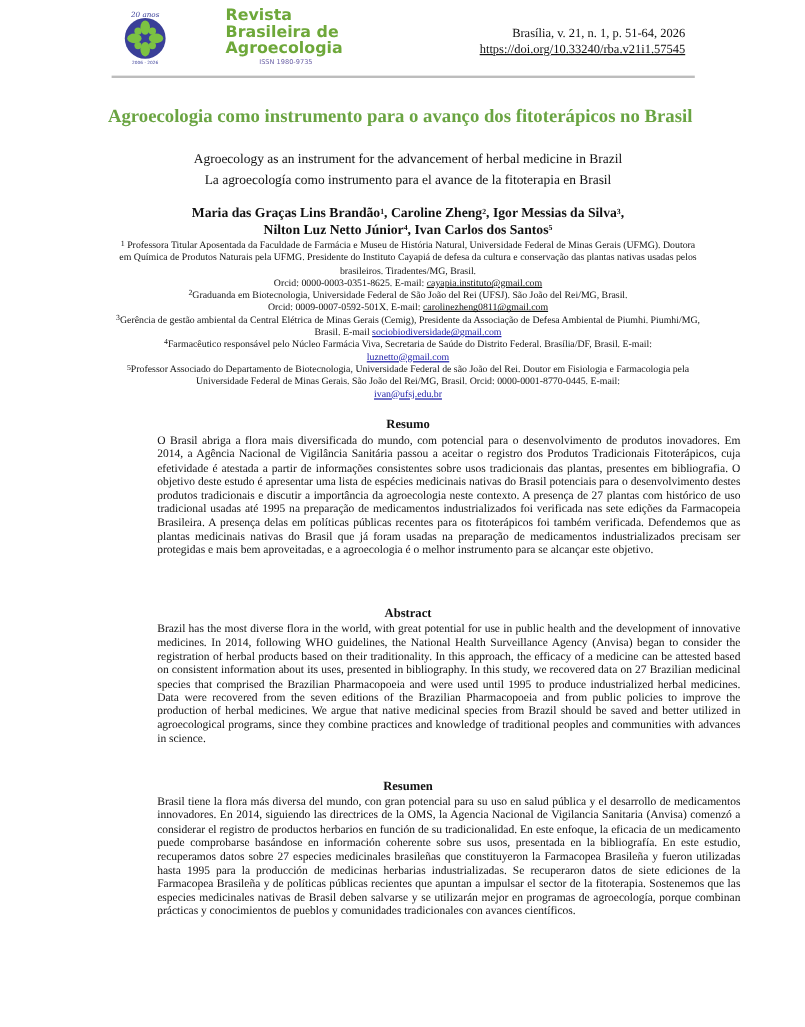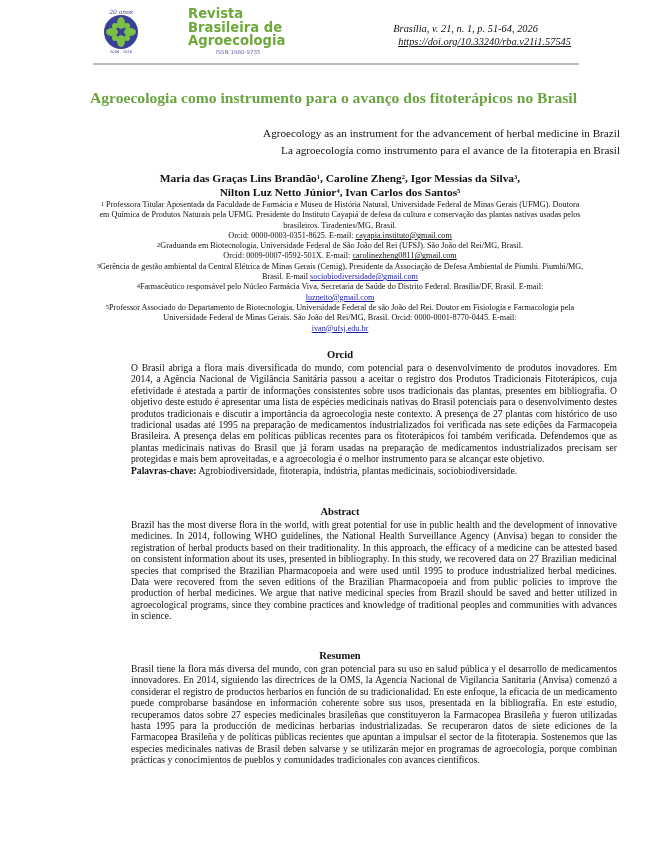--- a/index.html
+++ b/index.html
@@ -3,27 +3,27 @@
 <meta charset="utf-8">
 <style>
   html, body { margin: 0; padding: 0; background: #ffffff; }
   body { width: 671px; height: 856px; position: relative; overflow: hidden;
          font-family: "Liberation Serif", "DejaVu Serif", serif; color: #111; }
   .header { position: absolute; left: 0; top: 0; width: 671px; height: 70px; }
   .logo { position: absolute; left: 98px; top: 8px; width: 46px; height: 46px; }
   .brand { position: absolute; left: 148px; top: 7px; font-family: "DejaVu Sans", sans-serif;
            font-weight: bold; color: #6ea83a; font-size: 13.2px; line-height: 13.6px; margin-left: 40px; }
   .brand .issn { font-size: 5.5px; font-weight: normal; color: #6d63a8; margin-left: 28px; line-height: 8px; display:block; }
-  .cite { position: absolute; right: 100px; top: 23px; text-align: center; font-size: 10.4px; line-height: 12.5px; font-style: italic; }
+  .cite { position: absolute; right: 100px; top: 23px; text-align: right; font-size: 10.4px; line-height: 12.5px; }
   .cite a { color: #111; text-decoration: underline; padding-left: 38px; }
   .rule { position: absolute; left: 93px; top: 63px; width: 486px; height: 2px; background: #bdbdbd; }
 
   .title { position: absolute; left: 90px; top: 89px; width: 490px; text-align: left;
            color: #6aa442; font-weight: bold; font-size: 15.6px; line-height: 17px; }
-  .subt { position: absolute; left: 60px; width: 560px; text-align: right; font-size: 11.2px; }
+  .subt { position: absolute; left: 60px; width: 560px; text-align: center; font-size: 11.2px; }
   .authors { position: absolute; left: 60px; top: 171px; width: 560px; text-align: center;
              font-weight: bold; font-size: 11.4px; line-height: 14px; }
   sup { font-size: 6.5px; vertical-align: top; position: relative; top: -1px; }
   .affil { position: absolute; left: 95px; top: 200px; width: 490px; text-align: center;
            font-size: 8.2px; line-height: 10.3px; }
   .affil p { margin: 0; }
   .affil a { color: #1a1aa6; text-decoration: underline; }
 
   .sec-h { position: absolute; left: 60px; width: 560px; text-align: center; font-weight: bold; font-size: 10.5px; }
   .body { position: absolute; left: 93px; width: 486px; text-align: justify; font-size: 9.6px; line-height: 11.4px; margin-left: 38px; }
@@ -73,24 +73,23 @@
 </div>
 
 <div class="affil">
   <p><sup>1</sup> <span>Professora Titular Aposentada da Faculdade de Farmácia e Museu de História Natural, Universidade Federal de Minas Gerais (UFMG). Doutora em Química de Produtos Naturais pela UFMG. Presidente do Instituto Cayapiá de defesa da cultura e conservação das plantas nativas usadas pelos brasileiros. Tiradentes/MG, Brasil.</span><br><span>Orcid: 0000-0003-0351-8625. E-mail: </span><a style="color:#111">cayapia.instituto@gmail.com</a></p>
   <p><sup>2</sup><span>Graduanda em Biotecnologia, Universidade Federal de São João del Rei (UFSJ). São João del Rei/MG, Brasil.</span><br><span>Orcid: 0009-0007-0592-501X. E-mail: </span><a style="color:#111">carolinezheng0811@gmail.com</a></p>
   <p><sup>3</sup><span>Gerência de gestão ambiental da Central Elétrica de Minas Gerais (Cemig), Presidente da Associação de Defesa Ambiental de Piumhi. Piumhi/MG, Brasil. E-mail </span><a>sociobiodiversidade@gmail.com</a></p>
   <p><sup>4</sup><span>Farmacêutico responsável pelo Núcleo Farmácia Viva, Secretaria de Saúde do Distrito Federal. Brasília/DF, Brasil. E-mail:</span><br><a>luznetto@gmail.com</a></p>
   <p><sup>5</sup><span>Professor Associado do Departamento de Biotecnologia, Universidade Federal de são João del Rei. Doutor em Fisiologia e Farmacologia pela Universidade Federal de Minas Gerais. São João del Rei/MG, Brasil. Orcid: 0000-0001-8770-0445. E-mail:</span><br><a>ivan@ufsj.edu.br</a></p>
 </div>
 
-<div class="sec-h" style="top:349px">Orcid</div>
+<div class="sec-h" style="top:349px">Resumo</div>
 <div class="body" style="top:362px">
   <p>O Brasil abriga a flora mais diversificada do mundo, com potencial para o desenvolvimento de produtos inovadores. Em 2014, a Agência Nacional de Vigilância Sanitária passou a aceitar o registro dos Produtos Tradicionais Fitoterápicos, cuja efetividade é atestada a partir de informações consistentes sobre usos tradicionais das plantas, presentes em bibliografia. O objetivo deste estudo é apresentar uma lista de espécies medicinais nativas do Brasil potenciais para o desenvolvimento destes produtos tradicionais e discutir a importância da agroecologia neste contexto. A presença de 27 plantas com histórico de uso tradicional usadas até 1995 na preparação de medicamentos industrializados foi verificada nas sete edições da Farmacopeia Brasileira. A presença delas em políticas públicas recentes para os fitoterápicos foi também verificada. Defendemos que as plantas medicinais nativas do Brasil que já foram usadas na preparação de medicamentos industrializados precisam ser protegidas e mais bem aproveitadas, e a agroecologia é o melhor instrumento para se alcançar este objetivo.</p>
-  <p class="kw"><b>Palavras-chave:</b><span> Agrobiodiversidade, fitoterapia, indústria, plantas medicinais, sociobiodiversidade.</span></p>
 </div>
 
 <div class="sec-h" style="top:506px">Abstract</div>
 <div class="body" style="top:519px">
   <p>Brazil has the most diverse flora in the world, with great potential for use in public health and the development of innovative medicines. In 2014, following WHO guidelines, the National Health Surveillance Agency (Anvisa) began to consider the registration of herbal products based on their traditionality. In this approach, the efficacy of a medicine can be attested based on consistent information about its uses, presented in bibliography. In this study, we recovered data on 27 Brazilian medicinal species that comprised the Brazilian Pharmacopoeia and were used until 1995 to produce industrialized herbal medicines. Data were recovered from the seven editions of the Brazilian Pharmacopoeia and from public policies to improve the production of herbal medicines. We argue that native medicinal species from Brazil should be saved and better utilized in agroecological programs, since they combine practices and knowledge of traditional peoples and communities with advances in science.</p>
 </div>
 
 <div class="sec-h" style="top:650px">Resumen</div>
 <div class="body" style="top:663px">
   <p>Brasil tiene la flora más diversa del mundo, con gran potencial para su uso en salud pública y el desarrollo de medicamentos innovadores. En 2014, siguiendo las directrices de la OMS, la Agencia Nacional de Vigilancia Sanitaria (Anvisa) comenzó a considerar el registro de productos herbarios en función de su tradicionalidad. En este enfoque, la eficacia de un medicamento puede comprobarse basándose en información coherente sobre sus usos, presentada en la bibliografía. En este estudio, recuperamos datos sobre 27 especies medicinales brasileñas que constituyeron la Farmacopea Brasileña y fueron utilizadas hasta 1995 para la producción de medicinas herbarias industrializadas. Se recuperaron datos de siete ediciones de la Farmacopea Brasileña y de políticas públicas recientes que apuntan a impulsar el sector de la fitoterapia. Sostenemos que las especies medicinales nativas de Brasil deben salvarse y se utilizarán mejor en programas de agroecología, porque combinan prácticas y conocimientos de pueblos y comunidades tradicionales con avances científicos.</p>

